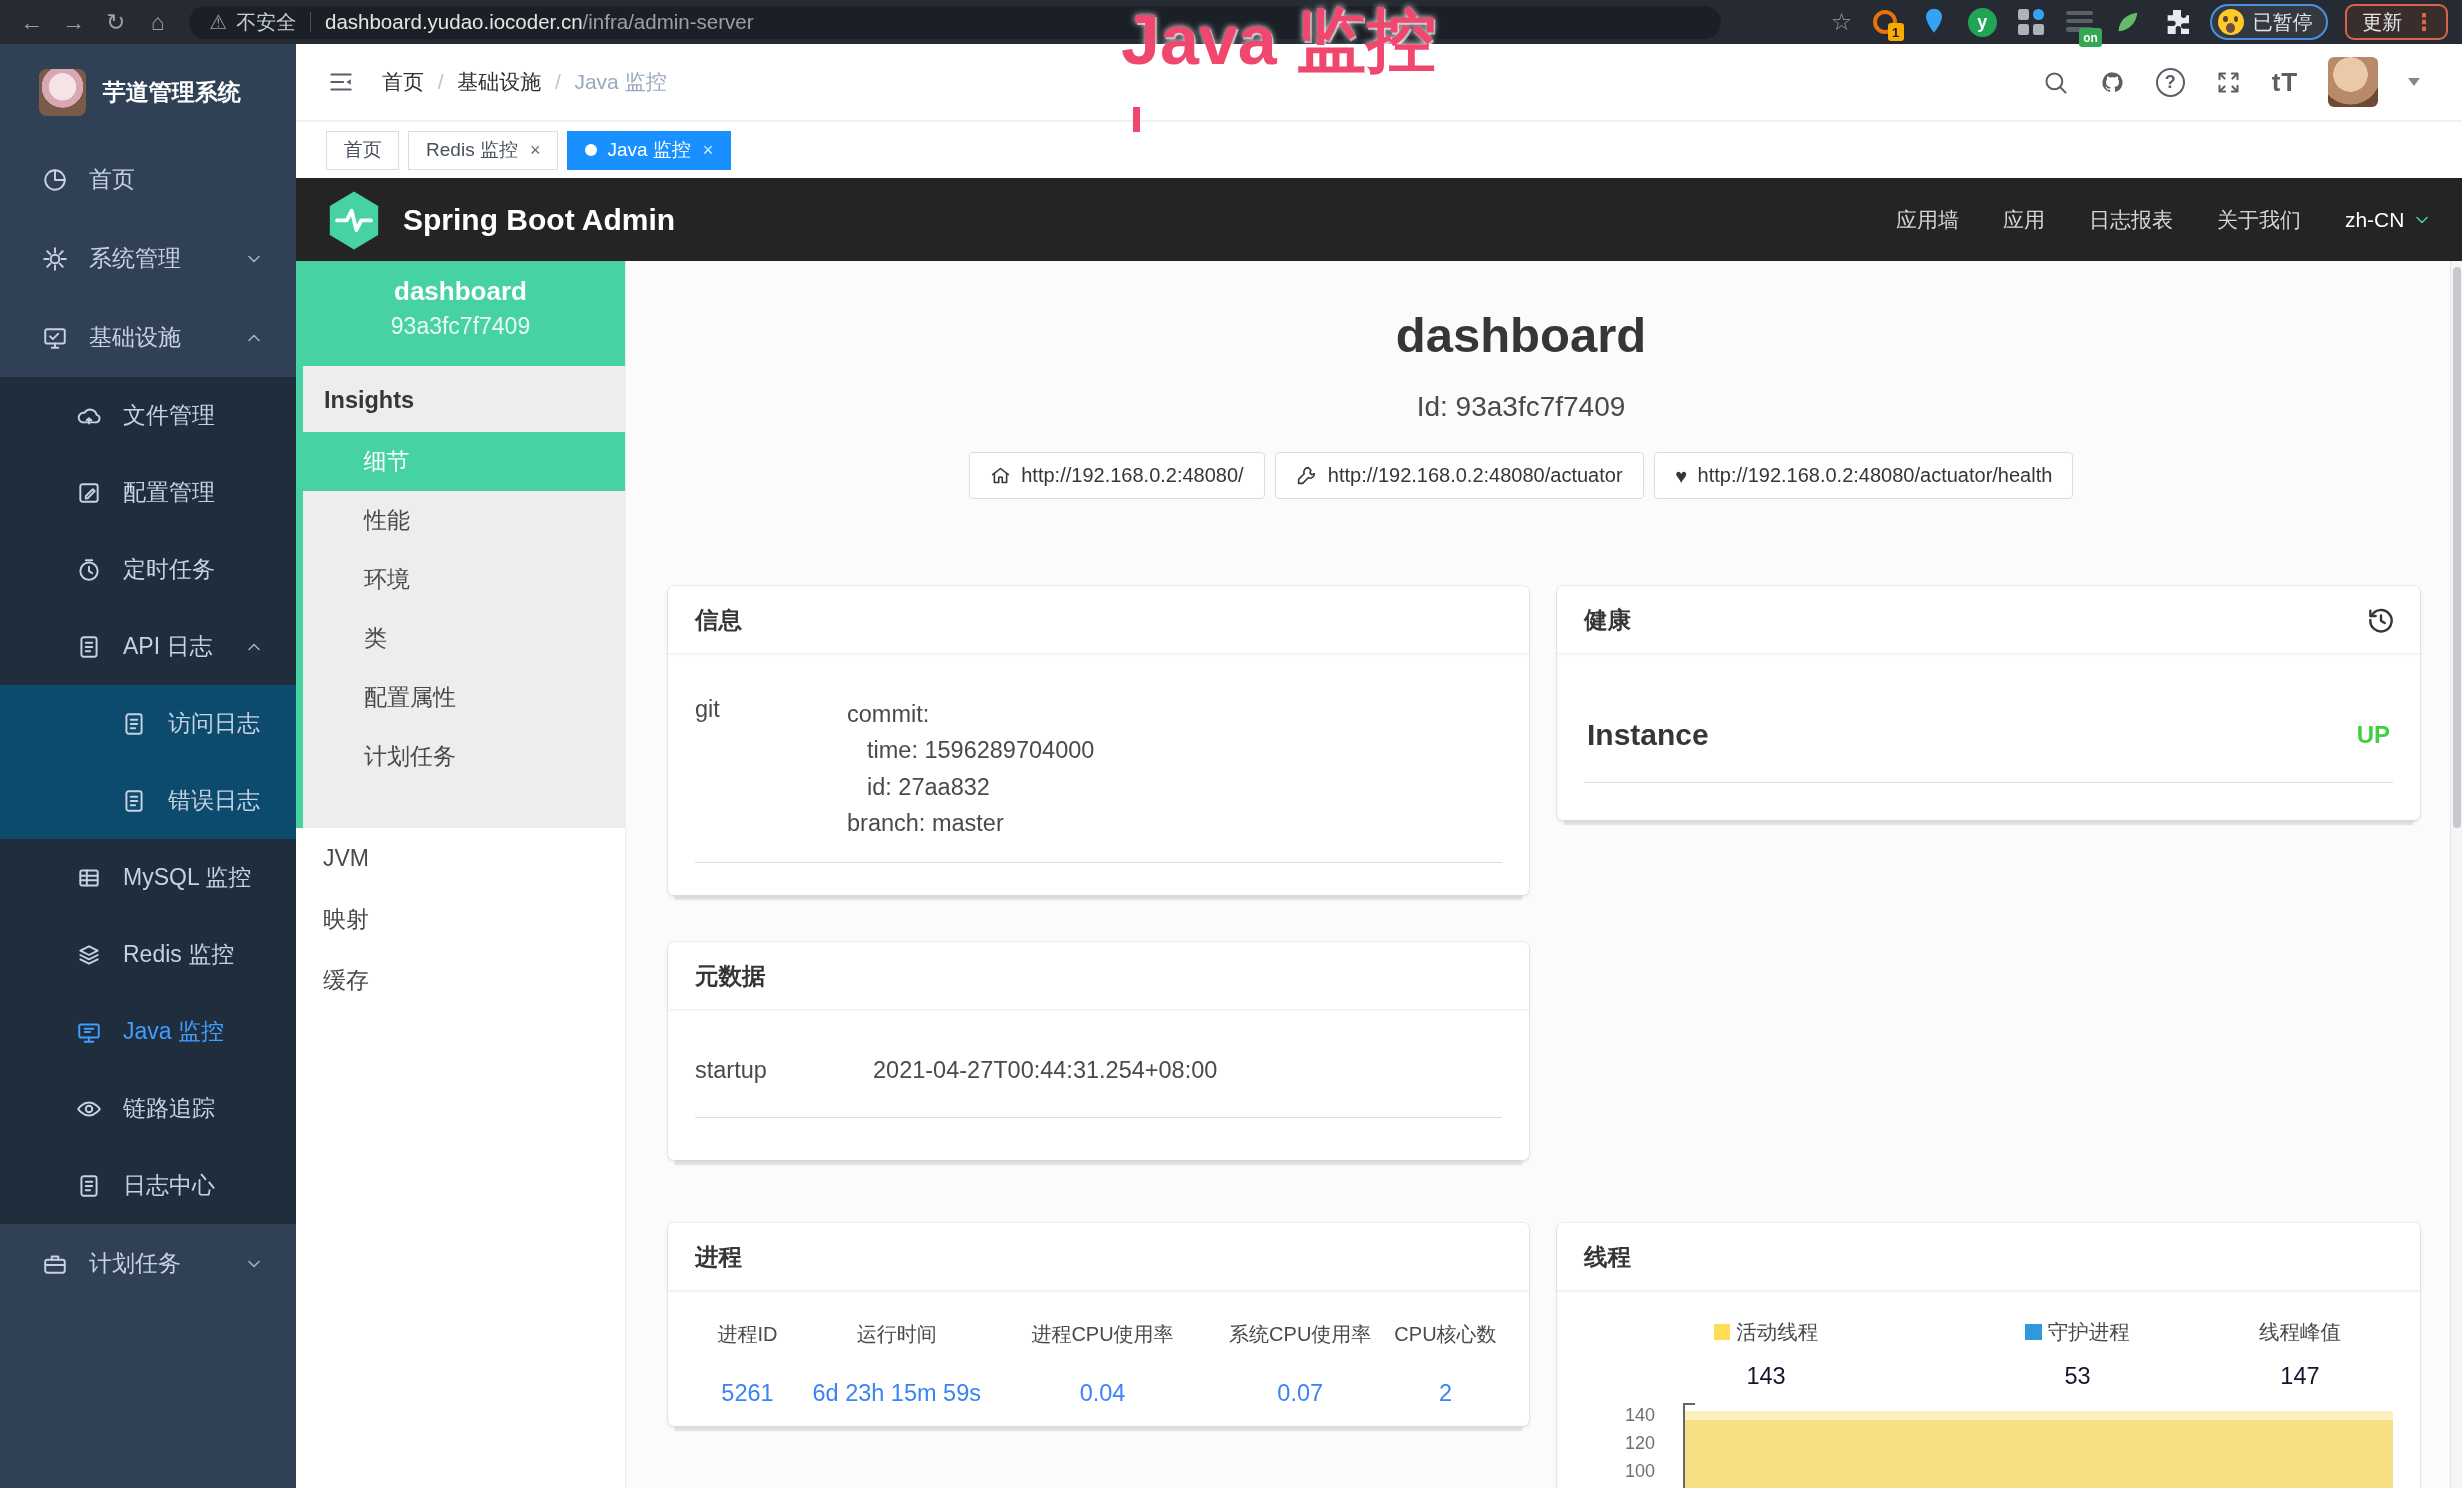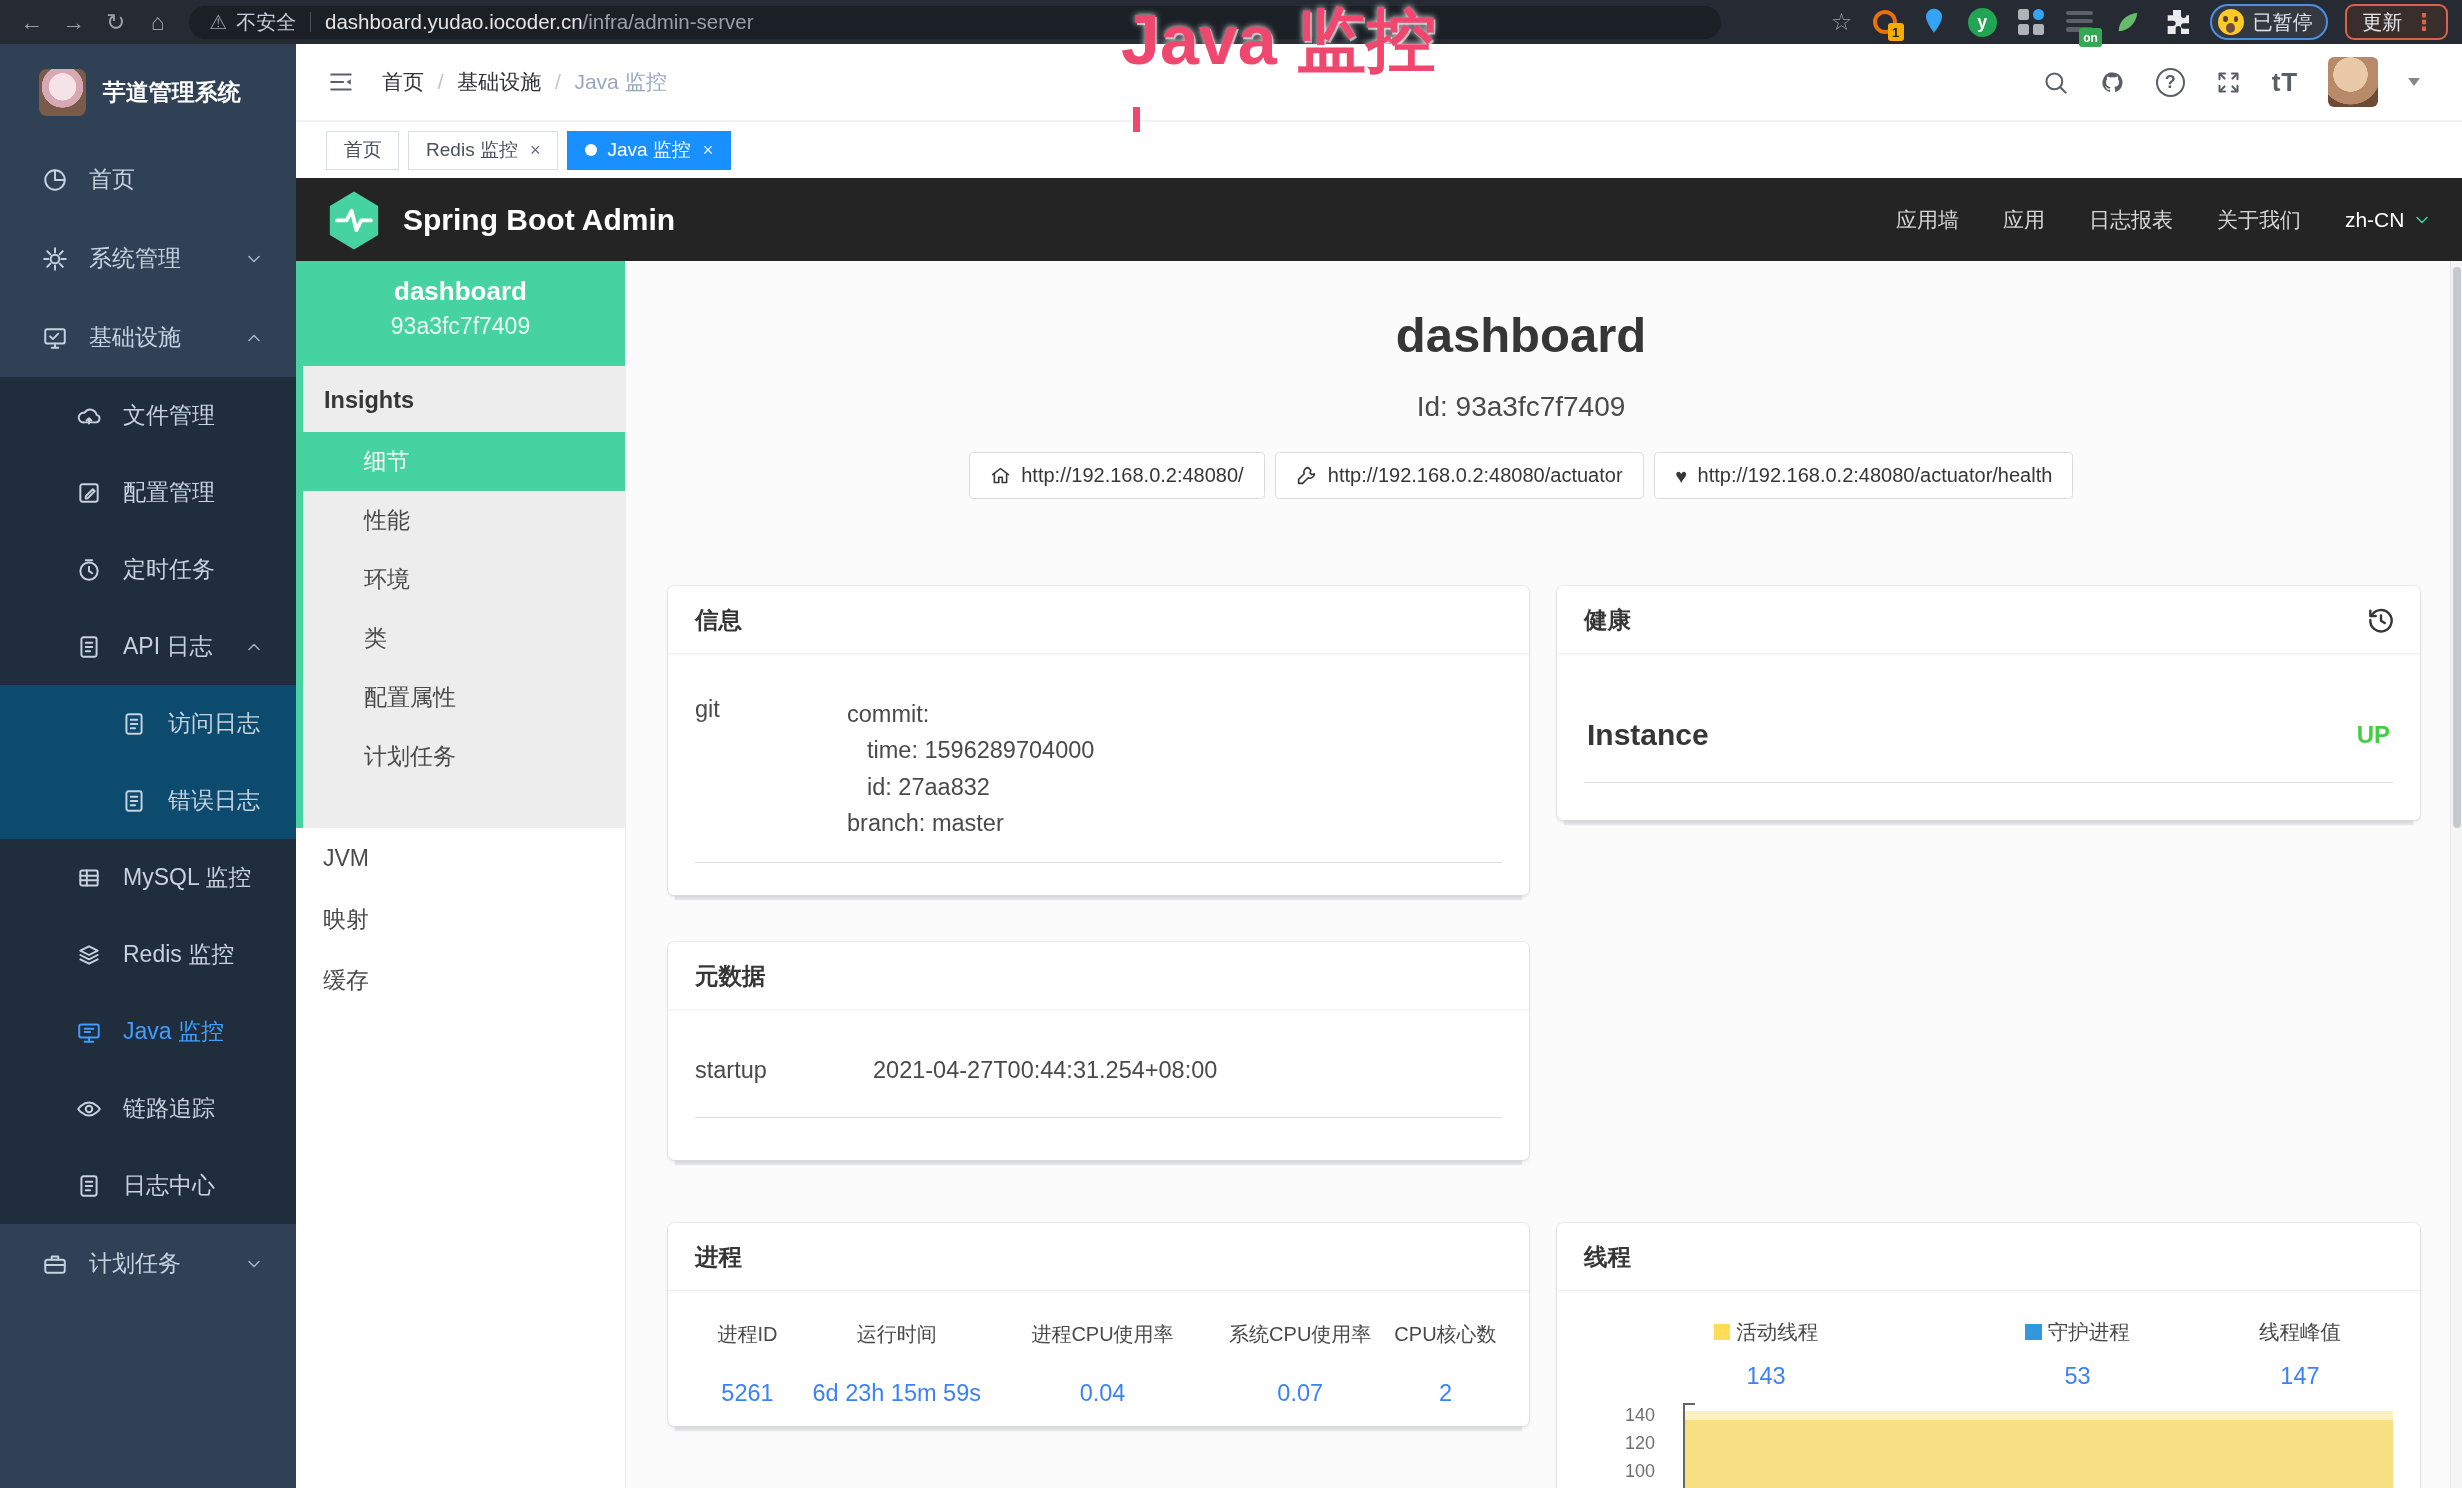--- a/index.html
+++ b/index.html
@@ -137,21 +137,21 @@
   .pt-c:nth-child(4){flex:0 0 22%} .pt-c:nth-child(5){flex:0 0 14%}
   .pt-head .pt-c { font-size:20px; color:#4a4a4a; }
   .pt-vals { margin-top:20px; }
   .pt-vals .pt-c { font-size:23.5px; color:#3b82f6;margin-top:12px; }
 
   .th-legend { display:flex; padding:27px 27px 0; }
   .th-col { text-align:center; }
   .th-col:nth-child(1){flex:0 0 45%} .th-col:nth-child(2){flex:0 0 32%} .th-col:nth-child(3){flex:0 0 23%}
   .th-lab { font-size:20.5px; color:#4a4a4a; display:inline-flex; align-items:center; }
   .th-sq { width:16.7px; height:16.7px; margin-right:6px; display:inline-block; }
-  .th-val { font-size:23.5px; color:#3b82f6; margin-top:16.7px; }
+  .th-val { font-size:23.5px; color:#0f172a; margin-top:16.7px; }
   .chart { position:relative; margin:13.7px 27px 0 126px; height:319px; }
   .yaxis { position:absolute; left:-83px; top:0; width:55px; text-align:right; }
   .ytick { position:absolute; right:0; font-size:18px; color:#707070; }
   .plot { position:absolute; left:0; right:0; top:0; bottom:0; border-left:2.3px solid #666; }
   .axis-top { position:absolute; left:-2.3px; top:0; width:12px; border-top:2.3px solid #666; }
   .area { position:absolute; left:0; right:0; top:7.6px; bottom:0;
      background:linear-gradient(180deg,#fdf0bf 0 9px,#f7e083 9px); }
 
   .sba-scroll { position:absolute; right:0; top:0; bottom:0; width:12px; background:#f5f5f6; border-left:0.8px solid #e6e6e8; }
   .sba-thumb { position:absolute; left:2.3px; top:6px; width:7.6px; height:561px; background:#c6c9ce; border-radius:4.6px; }

